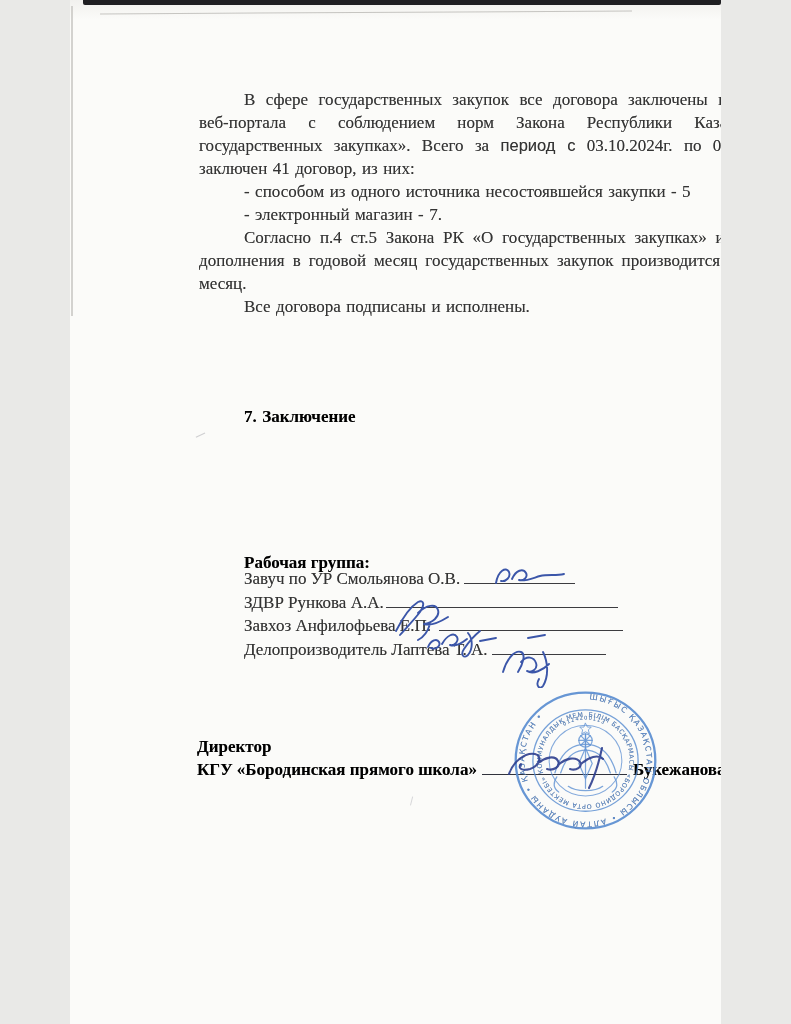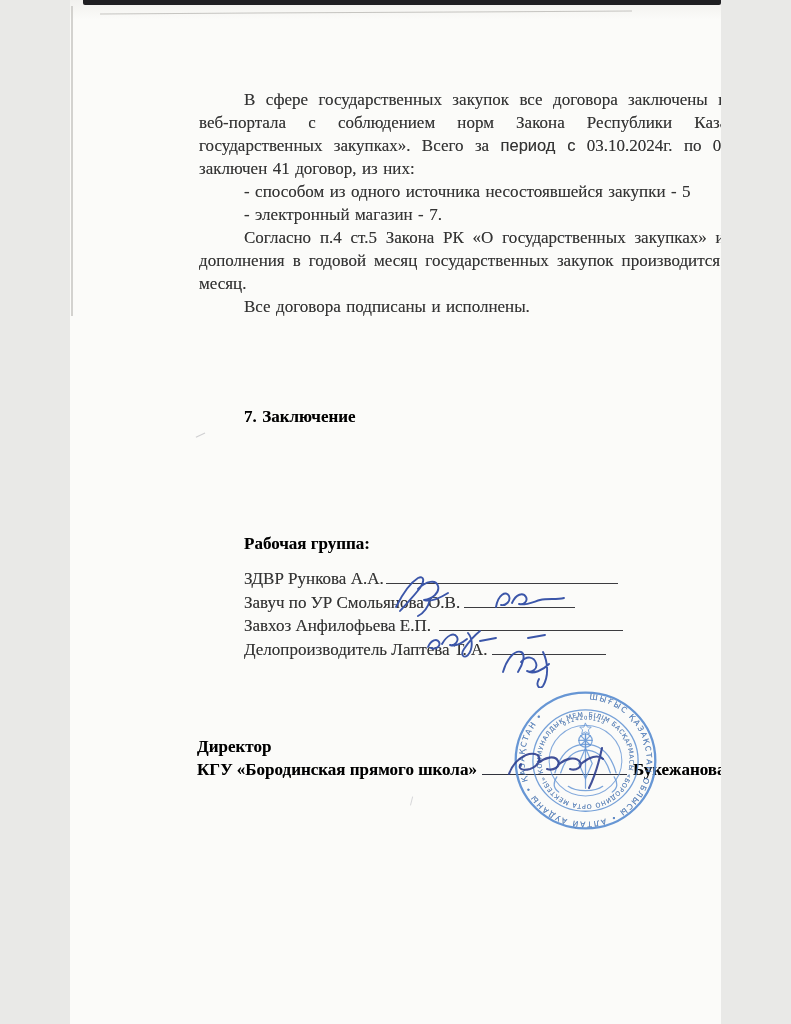--- a/index.html
+++ b/index.html
@@ -20,21 +20,21 @@
   .artifact-b{position:absolute;left:341px;top:797px;width:5px;height:9px;border-left:1.5px solid #b1b1ba;transform:rotate(14deg);opacity:.5;}
   
   .block{position:absolute;font-size:17px;line-height:23px;}
   .body-text{left:129px;top:88px;width:611px;text-align:justify;}
   .para{margin:0;text-indent:45px;word-spacing:1.2px;}
   .para.spread{word-spacing:6px;}
   .conclusion{left:129px;top:405px;width:611px;text-align:justify;}
   .conclusion .txt{word-spacing:4px;}
   .bold{font-weight:bold;color:#000000;}
   .sans{font-family:"Liberation Sans","DejaVu Sans",sans-serif;font-size:16.5px;}
-  .wg-heading{left:174px;top:532px;width:300px;}
+  .wg-heading{left:174px;top:551px;width:300px;}
   
   .sig-rows{left:174px;top:567px;width:430px;}
   .sig-row{position:relative;height:23.7px;white-space:nowrap;}
   .sig-line{display:inline-block;height:14px;border-bottom:1.3px solid #3c3c40;}
   .w1{width:111px;margin-left:4px;}
   .w2{width:232px;margin-left:2px;}
   .w3{width:184px;margin-left:8px;}
   .w4{width:114px;margin-left:4px;}
   .sig-svg{position:absolute;z-index:5;}
   .sig-svg path{fill:none;stroke:#3b56a9;stroke-width:1.9;stroke-linecap:round;stroke-linejoin:round;}
@@ -75,29 +75,29 @@
   </div>
 
   <div class="block conclusion">
     <p class="para bold">7. Заключение</p>
   </div>
 
   <div class="block wg-heading bold">Рабочая группа:</div>
 
   <div class="block sig-rows">
     <div class="sig-row">
+      <span>Завуч по УР Смольянова О.В.</span><span class="sig-line w1"></span>
+      <svg id="sig1" class="sig-svg" width="90" height="26" viewBox="0 0 90 26">
+        <path d="M8,20 C10,8 18,3 21,9 C23,14 18,19 13,18 M24,16 C28,7 35,5 38,10 C40,14 36,18 31,17 C36,19 45,15 52,13 C60,11 68,13 76,11"></path>
+      </svg>
+    </div>
+    <div class="sig-row">
       <span>ЗДВР Рункова А.А.</span><span class="sig-line w2"></span>
       <svg id="sig2" class="sig-svg" width="115" height="44" viewBox="0 0 115 44">
         <path d="M18,34 C24,22 32,10 40,5 C46,2 47,8 42,15 C36,23 28,31 22,38 M40,16 C48,8 58,6 60,13 C62,20 54,26 46,27 C52,29 62,25 70,20 M52,27 C50,34 46,40 40,43"></path>
-      </svg>
-    </div>
-    <div class="sig-row">
-      <span>Завуч по УР Смольянова О.В.</span><span class="sig-line w1"></span>
-      <svg id="sig1" class="sig-svg" width="90" height="26" viewBox="0 0 90 26">
-        <path d="M8,20 C10,8 18,3 21,9 C23,14 18,19 13,18 M24,16 C28,7 35,5 38,10 C40,14 36,18 31,17 C36,19 45,15 52,13 C60,11 68,13 76,11"></path>
       </svg>
     </div>
     <div class="sig-row">
       <span>Завхоз Анфилофьева Е.П.</span><span class="sig-line w3"></span>
       <svg id="sig3" class="sig-svg" width="135" height="40" viewBox="0 0 135 40">
         <path d="M8,26 C11,19 17,17 19,21 C21,25 16,29 11,27 M22,23 C27,14 34,11 37,16 C39,20 35,25 30,24 C35,26 42,22 47,18 M48,12 C53,18 53,28 48,34 C44,38 40,34 44,28 C48,22 55,14 60,10 M60,20 L76,17 M108,17 L125,14"></path>
       </svg>
     </div>
     <div class="sig-row">
       <span>Делопроизводитель Лаптева Т. А.</span><span class="sig-line w4"></span>

